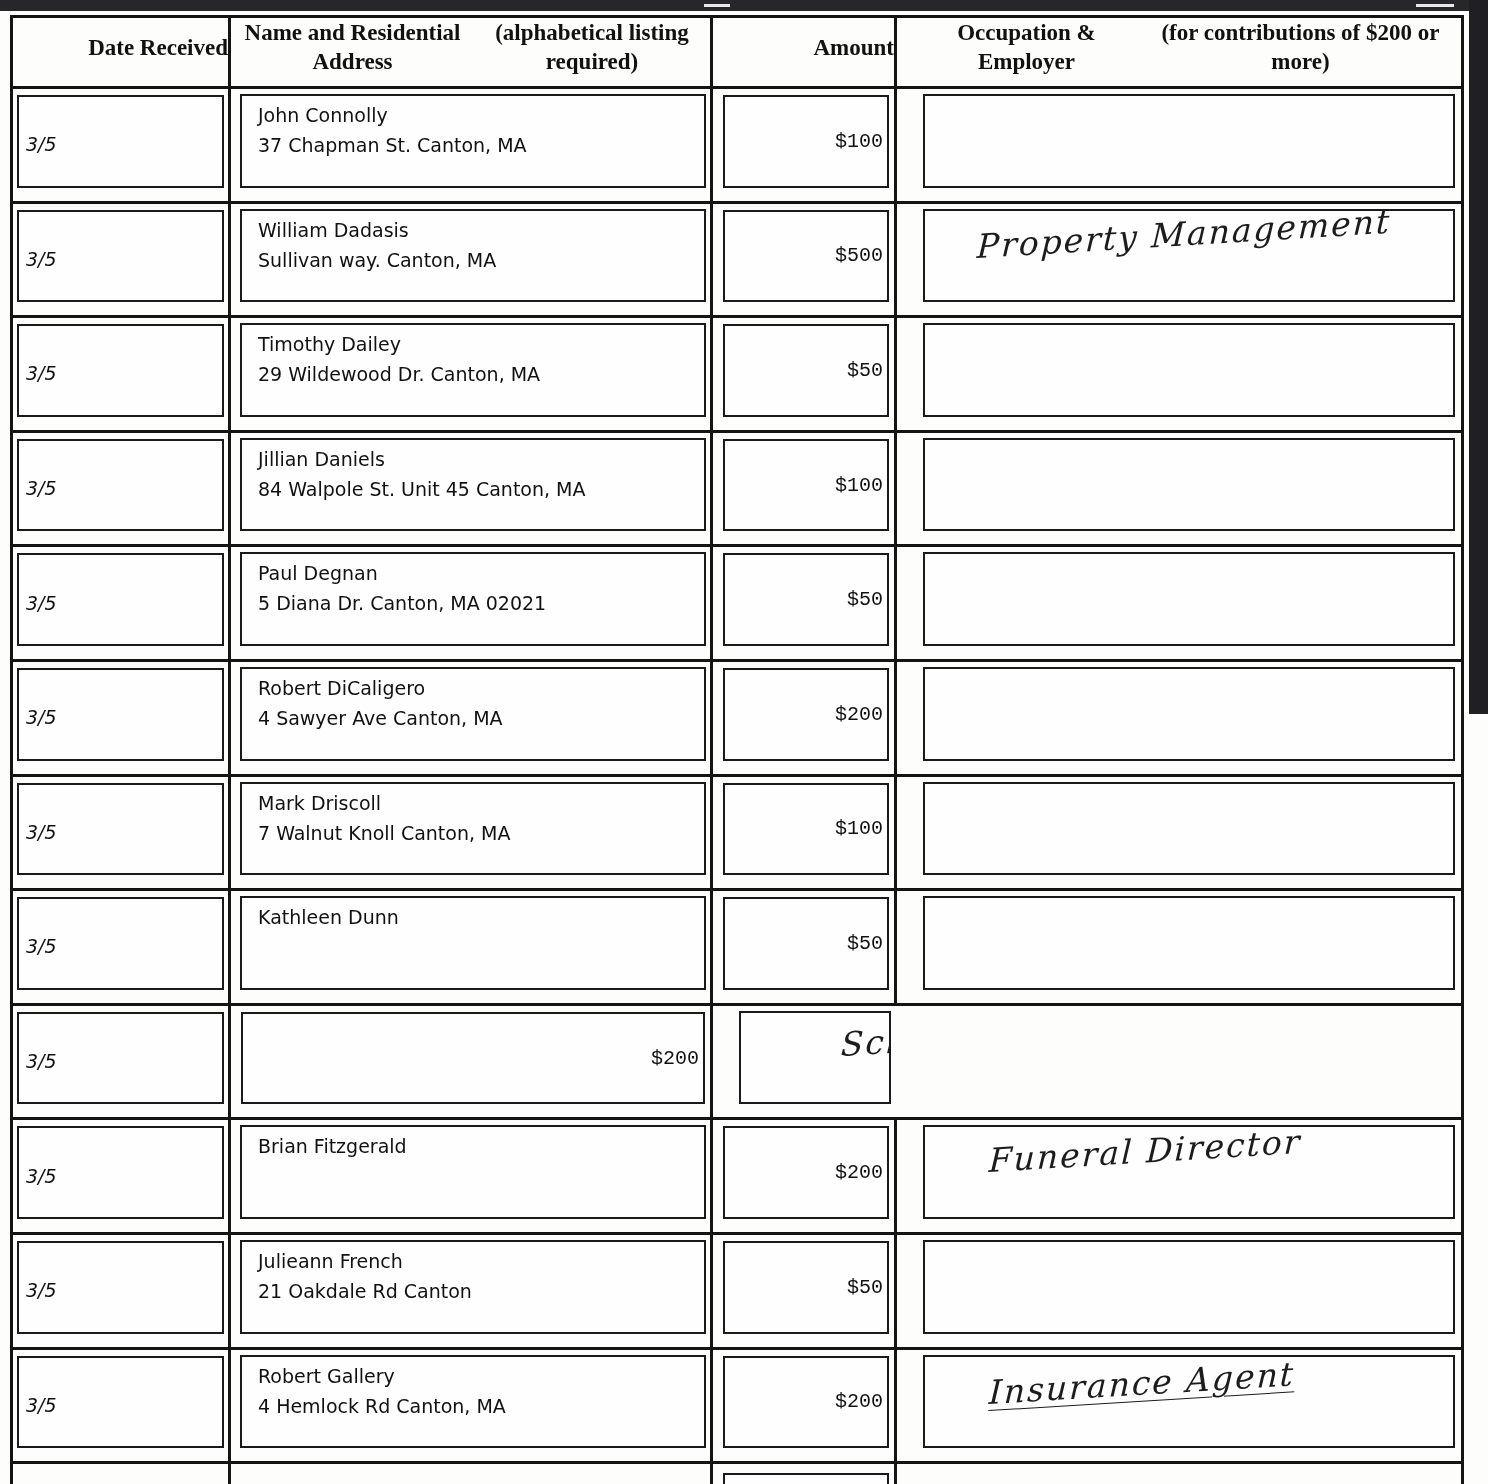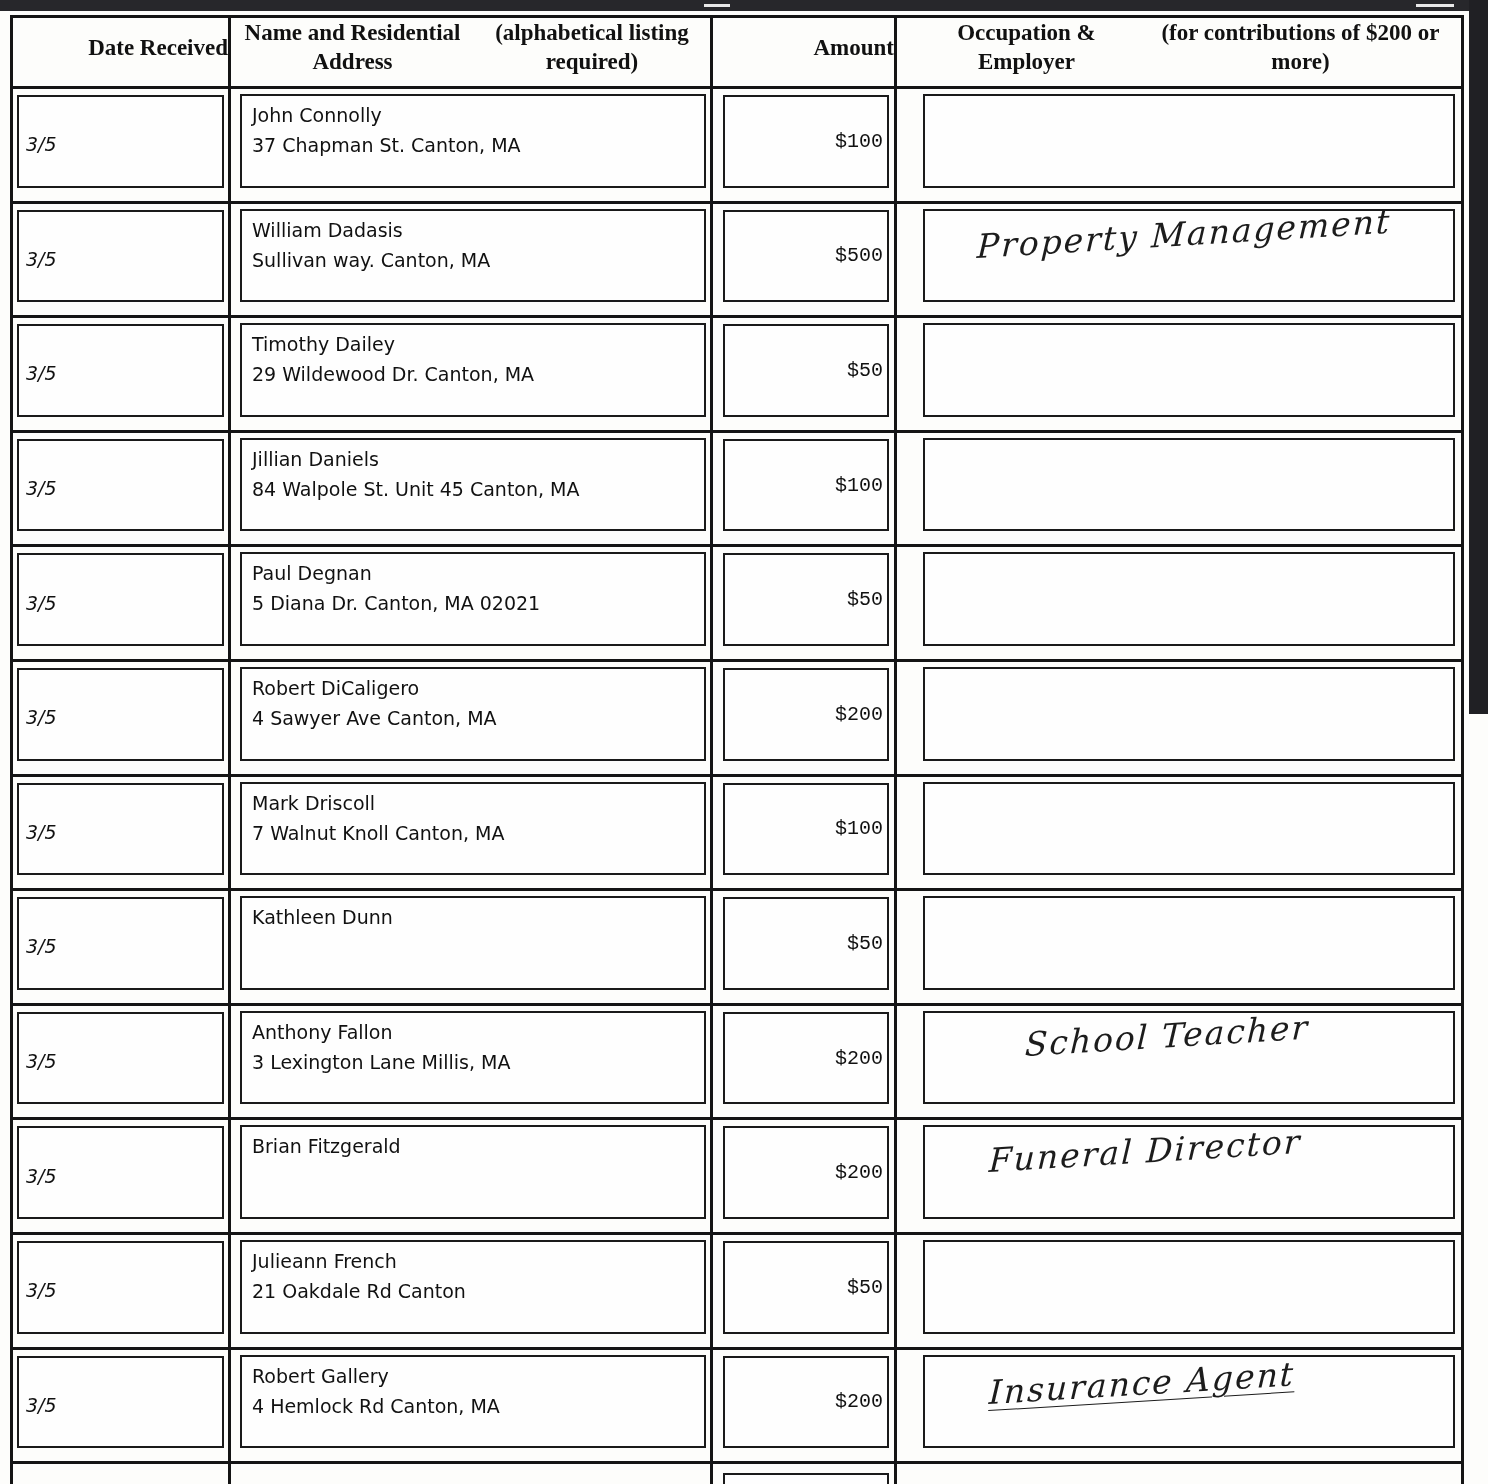--- a/index.html
+++ b/index.html
@@ -27,21 +27,21 @@
   .hrow{height:71px;border-bottom:3px solid #141414;}
   .hcell{
     display:flex;flex-direction:row;justify-content:flex-end;align-items:center;
     font-family:Liberation Serif, serif;font-weight:700;
     font-size:23px;line-height:29px;text-align:center;padding-bottom:15px;
   }
   
   .row{height:114.6px;border-bottom:3px solid #141414;}
   .inner{position:absolute;border:2px solid #1a1a1a;background:#fefefe;box-sizing:border-box;}
   .c-date  .inner{left:4px;right:4px;top:6px;bottom:13px;display:flex;align-items:center;font-style:italic;}
-  .c-name  .inner{left:9px;right:4px;top:5px;bottom:13px;padding:4px 10px;}
+  .c-name  .inner{left:9px;right:4px;top:5px;bottom:13px;padding:4px 16px;}
   .c-amount .inner{left:10px;right:5px;top:6px;bottom:13px;display:flex;align-items:center;justify-content:flex-end;padding-right:4px;font-family:Liberation Mono, monospace;}
   .c-occ   .inner{left:10px;right:6px;top:5px;bottom:13px;overflow:hidden;}
 
   .date-text{font-size:19px;padding-left:7px;transform:translateY(3px);}
   .name-line{font-size:19px;line-height:30px;white-space:nowrap;}
   .amount-text{font-size:20px;}
 
   .hand{
     display:inline-block;margin:14px 0 0 58px;
     font-family:"DejaVu Serif",serif;font-style:italic;
@@ -281,26 +281,20 @@
       </div>
     </div>
   </div>
 
   <div class="grid-row row">
     <div class="cell c-date">
       <div class="inner">
         <span class="date-text">3/5</span>
       </div>
     </div>
-    <div class="cell c-name">
-      <div class="inner">
-        <div class="name-line">Anthony Fallon</div>
-        <div class="name-line">3 Lexington Lane Millis, MA</div>
-      </div>
-    </div>
     <div class="cell c-amount">
       <div class="inner">
         <span class="amount-text">$200</span>
       </div>
     </div>
     <div class="cell c-occ">
       <div class="inner">
         <span class="hand">School Teacher</span>
       </div>
     </div>

